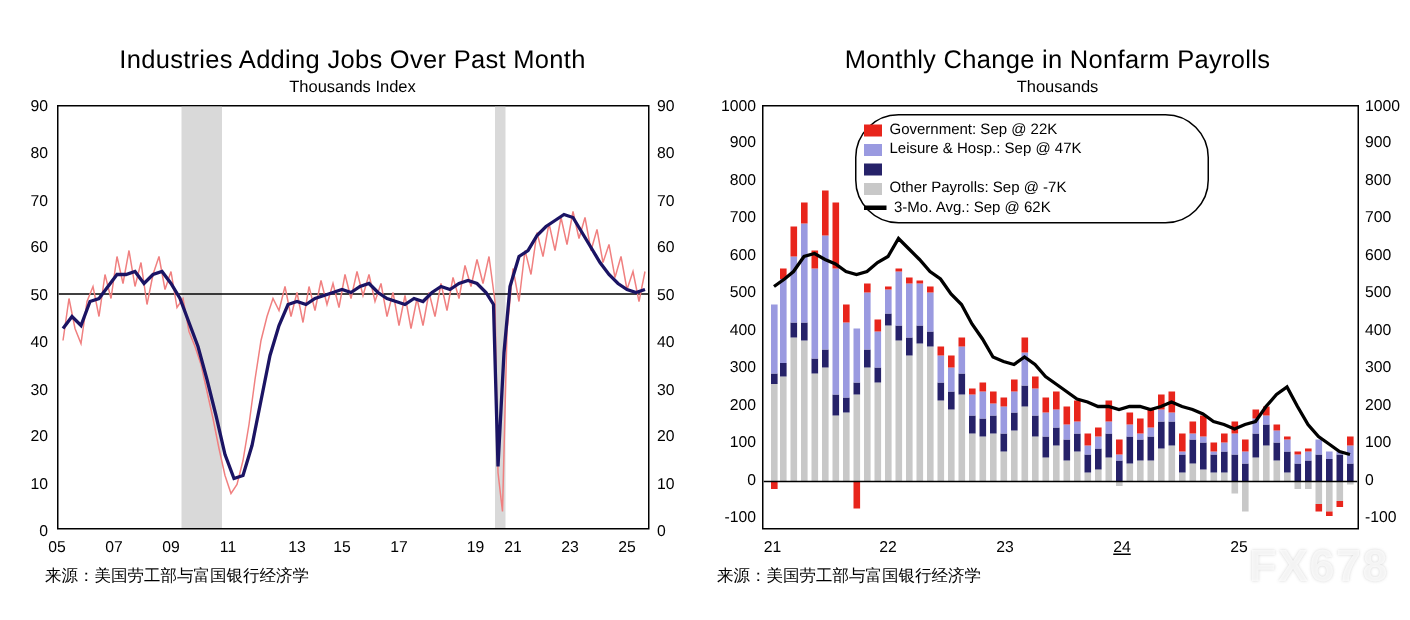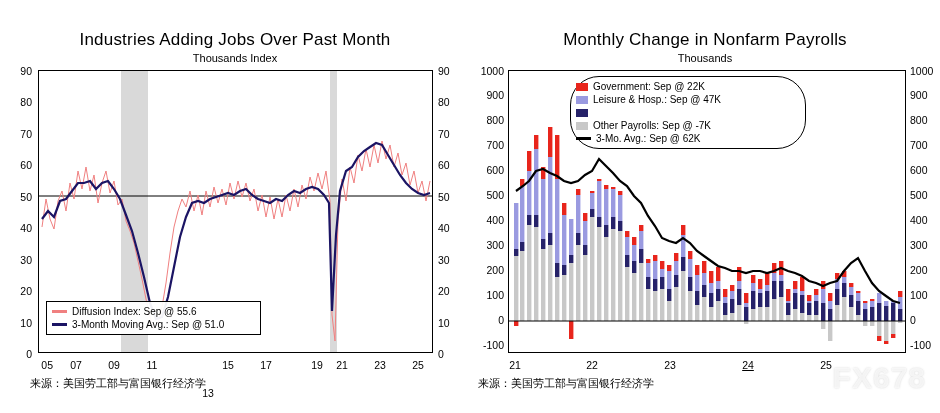--- a/index.html
+++ b/index.html
@@ -87,25 +87,25 @@
     <div class="ytick ytick-r" style="left:438px;top:97px;width:26px;">80</div>
     <div class="ytick ytick-r" style="left:438px;top:129px;width:26px;">70</div>
     <div class="ytick ytick-r" style="left:438px;top:160px;width:26px;">60</div>
     <div class="ytick ytick-r" style="left:438px;top:192px;width:26px;">50</div>
     <div class="ytick ytick-r" style="left:438px;top:223px;width:26px;">40</div>
     <div class="ytick ytick-r" style="left:438px;top:255px;width:26px;">30</div>
     <div class="ytick ytick-r" style="left:438px;top:286px;width:26px;">20</div>
     <div class="ytick ytick-r" style="left:438px;top:318px;width:26px;">10</div>
     <div class="ytick ytick-r" style="left:438px;top:349px;width:26px;">0</div>
 
-    <div class="xtick" style="left:23px;top:360px;width:30px;text-align:right;">05</div>
+    <div class="xtick" style="left:23px;top:360px;width:30px;">05</div>
     <div class="xtick" style="left:61px;top:360px;width:30px;">07</div>
     <div class="xtick" style="left:99px;top:360px;width:30px;">09</div>
     <div class="xtick" style="left:137px;top:360px;width:30px;">11</div>
-    <div class="xtick" style="left:193px;top:360px;width:30px;margin-top:28px;">13</div>
+    <div class="xtick" style="left:183px;top:360px;width:30px;">13</div>
     <div class="xtick" style="left:213px;top:360px;width:30px;">15</div>
     <div class="xtick" style="left:251px;top:360px;width:30px;">17</div>
     <div class="xtick" style="left:302px;top:360px;width:30px;">19</div>
     <div class="xtick" style="left:327px;top:360px;width:30px;">21</div>
     <div class="xtick" style="left:365px;top:360px;width:30px;">23</div>
     <div class="xtick" style="left:403px;top:360px;width:30px;">25</div>
 
     <div class="plot plot-left">
       <svg width="393" height="281" viewBox="0 0 393 281">
 
@@ -113,30 +113,20 @@
         <rect x="291" y="0" width="7" height="281" fill="#d9d9d9"></rect>
 
         <line x1="0" y1="125" x2="393" y2="125" stroke="#000" stroke-width="1"></line>
 
         <polyline fill="none" stroke="#f08080" stroke-width="1" points="3,156 7,128 11,148 15,158 19,130 23,120 27,140 31,112 35,128 39,100 43,118 47,96 51,120 55,104 59,132 63,112 67,100 71,122 75,110 79,134 83,128 87,150 91,160 95,172 99,190 103,208 107,228 111,246 115,258 119,252 123,236 127,212 131,182 135,156 139,140 143,128 147,136 151,120 155,140 159,124 163,144 167,120 171,136 175,116 179,132 183,118 187,134 191,112 195,128 199,110 203,126 207,112 211,130 215,118 219,140 223,124 227,146 231,126 235,148 239,128 243,146 247,124 251,140 255,118 259,136 263,114 267,128 271,106 275,120 279,102 283,118 287,100 291,130 293,244 296,270 299,150 303,108 307,130 311,96 315,112 319,84 323,100 327,78 331,96 335,74 339,92 343,70 347,88 351,74 355,96 359,82 363,104 367,92 371,114 375,100 379,122 383,110 387,130 391,110"></polyline>
 
         <polyline fill="none" stroke="#1b1464" stroke-width="2.2" points="3,148 9,140 15,146 21,130 27,128 33,120 39,112 45,112 51,110 57,118 63,112 69,110 75,118 81,128 87,144 93,160 99,182 105,206 111,232 117,248 123,246 129,226 135,196 141,166 147,146 153,132 159,130 165,132 171,128 177,126 183,124 189,122 195,124 201,120 207,118 213,124 219,128 225,130 231,132 237,128 243,130 249,124 255,120 261,122 267,118 273,116 279,118 285,124 290,132 293,240 297,164 301,120 307,100 313,96 319,86 325,80 331,76 337,72 343,74 349,84 355,94 361,104 367,112 373,118 379,122 385,124 391,122"></polyline>
       </svg>
     </div>
 
-    <div class="legend legend-left">
-      <div class="legend-row">
-        <span class="legend-swatch" style="background:#f08080;"></span>
-        <span class="legend-label">Diffusion Index: Sep @ 55.6</span>
-      </div>
-      <div class="legend-row">
-        <span class="legend-swatch" style="background:#1b1464;height:3px;"></span>
-        <span class="legend-label">3-Month Moving Avg.: Sep @ 51.0</span>
-      </div>
-    </div>
 
     <div class="source source-l">来源：美国劳工部与富国银行经济学</div>
   </div>
 
   <div class="panel panel-right">
     <div class="chart-title">Monthly Change in Nonfarm Payrolls</div>
     <div class="chart-subtitle">Thousands</div>
   </div>
 
   <div class="ytick ytick-l" style="left:466px;top:66px;width:38px;">1000</div>

